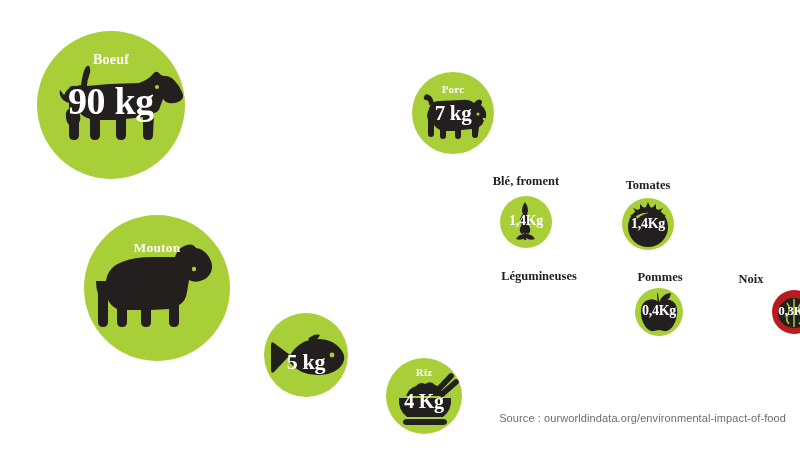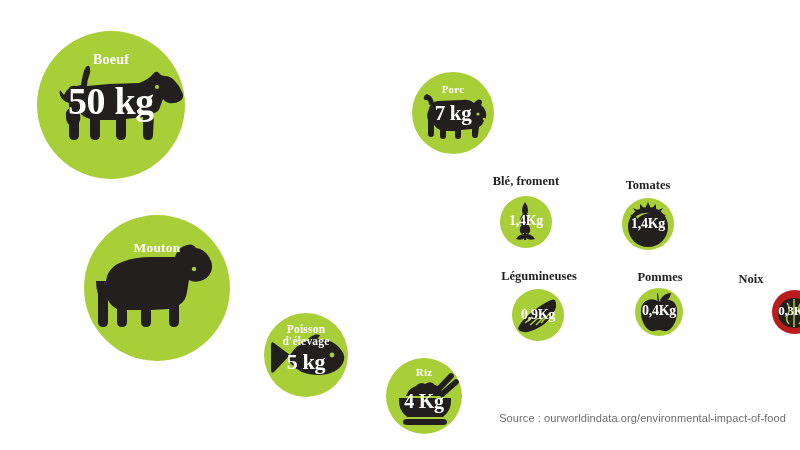--- a/index.html
+++ b/index.html
@@ -72,21 +72,21 @@
 
   <div class="bubble" style="left:37px;top:31px;width:148px;height:148px;background:#A8CE38;">
     <svg class="art" viewBox="0 0 148 148">
       <g fill="#231F1E">
         <path d="M27 64 q3 -8 12 -9 l5 -1 q2 -14 5 -18 q3 -3 4 1 q1 4 -1 8 q-2 5 -2 10 l22 -2 l30 -1 q9 -3 14 -9 q3 -4 6 -1 q2 3 6 3 q5 0 9 4 q5 5 8 12 q3 6 -2 9 q-5 3 -11 2 q-4 -1 -6 -4 l-3 8 q-1 5 -6 6 l-1 22 q0 5 -5 5 q-5 0 -5 -5 l0 -18 l-17 2 l0 16 q0 5 -5 5 q-5 0 -5 -5 l0 -15 l-16 0 l0 15 q0 5 -5 5 q-5 0 -5 -5 l0 -16 q-7 -2 -11 -7 l0 23 q0 5 -5 5 q-5 0 -5 -5 l0 -32 q-7 -2 -9 -8 q-1 -3 0 -5 z"></path>
         <path d="M36 55 q3 -1 4 3 l2 22 q4 12 -4 14 q-8 2 -9 -7 q-1 -8 4 -10 l-1 -19 q0 -3 4 -3 z"></path>
       </g>
       <circle cx="120" cy="56" r="2" fill="#A8CE38"></circle>
     </svg>
     <div class="in-label" style="top:22px;font-size:14px;">Boeuf</div>
-    <div class="value" style="top:48px;font-size:38px;">50 kg</div>
+    <div class="value" style="top:48px;font-size:38px;">90 kg</div>
   </div>
 
 
   <div class="bubble" style="left:412px;top:72px;width:82px;height:82px;background:#A8CE38;">
     <svg class="art" viewBox="0 0 82 82">
       <g fill="#231F1E">
         <path d="M17 36 q2 -6 9 -7 l24 -1 q7 -1 12 3 q4 -5 7 -3 q2 2 0 5 q4 3 5 8 q1 5 -2 7 q-1 5 -5 7 l-1 8 q0 3 -3 3 q-3 0 -3 -3 l0 -6 l-11 1 l0 6 q0 3 -3 3 q-3 0 -3 -3 l0 -5 l-9 0 l0 5 q0 3 -3 3 q-3 0 -3 -3 l0 -6 q-4 -2 -6 -5 l0 9 q0 3 -3 3 q-3 0 -3 -3 l0 -14 q-2 -5 1 -11 z"></path>
         <path d="M22 32 q-1 -7 -5 -9 q-4 -2 -5 2 q-1 3 2 3 q3 0 3 5 z"></path>
       </g>
       <circle cx="66" cy="42" r="1.6" fill="#A8CE38"></circle>
@@ -109,22 +109,20 @@
 
   <div class="bubble" style="left:264px;top:313px;width:84px;height:84px;background:#A8CE38;">
     <svg class="art" viewBox="0 0 84 84">
       <g fill="#231F1E">
         <path d="M26 42 q10 -16 28 -16 q16 0 24 12 q4 6 1 12 q-6 11 -23 12 q-19 1 -30 -12 z"></path>
         <path d="M26 42 l-16 -12 q-3 -2 -3 2 l0 25 q0 4 3 2 z"></path>
         <path d="M44 26 q6 -6 12 -4 q-2 5 -8 7 z"></path>
       </g>
       <circle cx="68" cy="42" r="2.4" fill="#A8CE38"></circle>
     </svg>
-    <div class="in-label" style="top:11px;font-size:11.5px;">Poisson
-d'élevage</div>
     <div class="value" style="top:36px;font-size:22px;">5 kg</div>
   </div>
 
   <div class="bubble" style="left:386px;top:358px;width:76px;height:76px;background:#A8CE38;">
     <svg class="art" viewBox="0 0 76 76">
       <g fill="#231F1E">
         <path d="M20 38 q3 -8 10 -10 q4 -5 9 -2 q6 -4 10 1 q6 1 7 8 q2 1 2 3 z"></path>
         <path d="M13 40 h52 q1 12 -8 19 h-36 q-9 -7 -8 -19 z"></path>
         <path d="M21 61 h36 q4 0 4 3 q0 3 -4 3 h-36 q-4 0 -4 -3 q0 -3 4 -3 z"></path>
         <path d="M46 34 l17 -18 q2 -2 4 0 q2 2 0 4 l-17 18 z"></path>
@@ -158,34 +156,20 @@
       <g fill="#231F1E">
         <circle cx="26" cy="29" r="20"></circle>
         <path d="M26 4 l3 7 l5 -5 l0 7 l7 -3 l-4 6 l7 1 l-6 4 l-12 2 l-12 -2 l-6 -4 l7 -1 l-4 -6 l7 3 l0 -7 l5 5 z"></path>
       </g>
       <path d="M14 18 q7 -4 13 -3 q-7 1 -12 6 z" fill="#A8CE38"></path>
     </svg>
     <div class="value" style="top:18px;font-size:14px;">1,4Kg</div>
   </div>
 
   <div class="out-label" style="left:494px;top:269px;width:90px;font-size:12.5px;">Légumineuses</div>
-  <div class="bubble" style="left:512px;top:289px;width:52px;height:52px;background:#A8CE38;">
-    <svg class="art" viewBox="0 0 52 52">
-      <g fill="#231F1E">
-        <path d="M43 11 q3 6 -2 14 q-6 10 -17 15 q-10 5 -16 2 q-3 -2 -1 -5 q4 -7 13 -14 q10 -8 19 -12 q3 -1 4 0 z"></path>
-      </g>
-      <g stroke="#A8CE38" stroke-width="1.6" fill="none">
-        <path d="M13 34 l7 -6"></path>
-        <path d="M18 36 l8 -7"></path>
-        <path d="M24 36 l8 -8"></path>
-        <path d="M29 34 l8 -9"></path>
-      </g>
-    </svg>
-    <div class="value" style="top:18px;font-size:14px;">0,9Kg</div>
-  </div>
 
   <div class="out-label" style="left:627px;top:270px;width:66px;font-size:12.5px;">Pommes</div>
   <div class="bubble" style="left:635px;top:288px;width:48px;height:48px;background:#A8CE38;">
     <svg class="art" viewBox="0 0 48 48">
       <g fill="#231F1E">
         <path d="M24 14 q5 -4 11 -2 q6 2 7 9 q1 9 -4 17 q-4 6 -9 5 q-5 -1 -5 -1 q0 0 -5 1 q-5 1 -9 -5 q-5 -8 -4 -17 q1 -7 7 -9 q6 -2 11 2 z"></path>
         <path d="M23 6 q1 7 2 9 l-2 0 q-1 -3 -1 -9 q0 -2 1 0 z"></path>
         <path d="M25 12 q4 -7 11 -7 q-1 8 -10 9 z"></path>
       </g>
     </svg>

